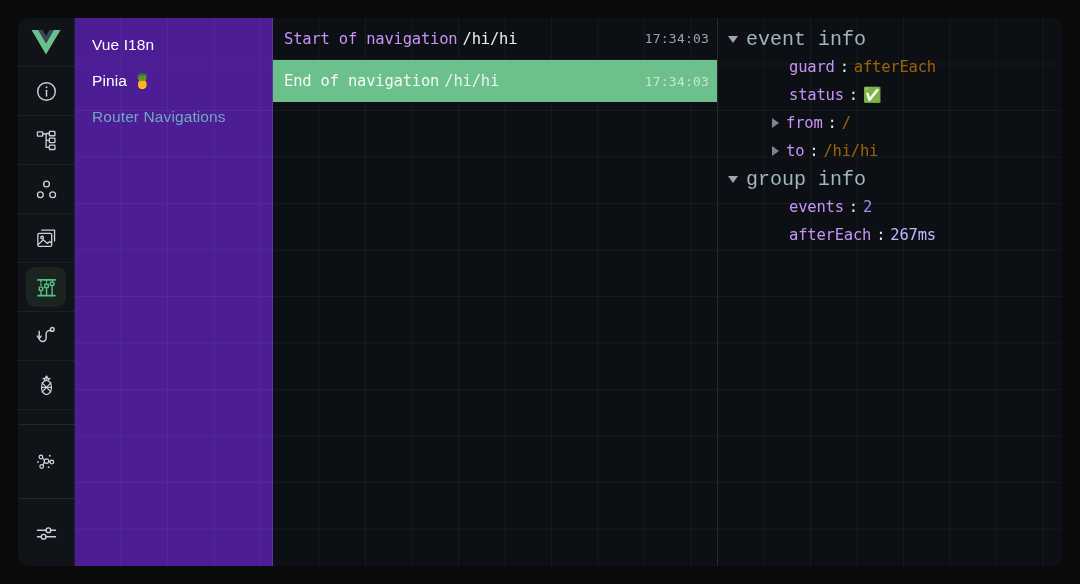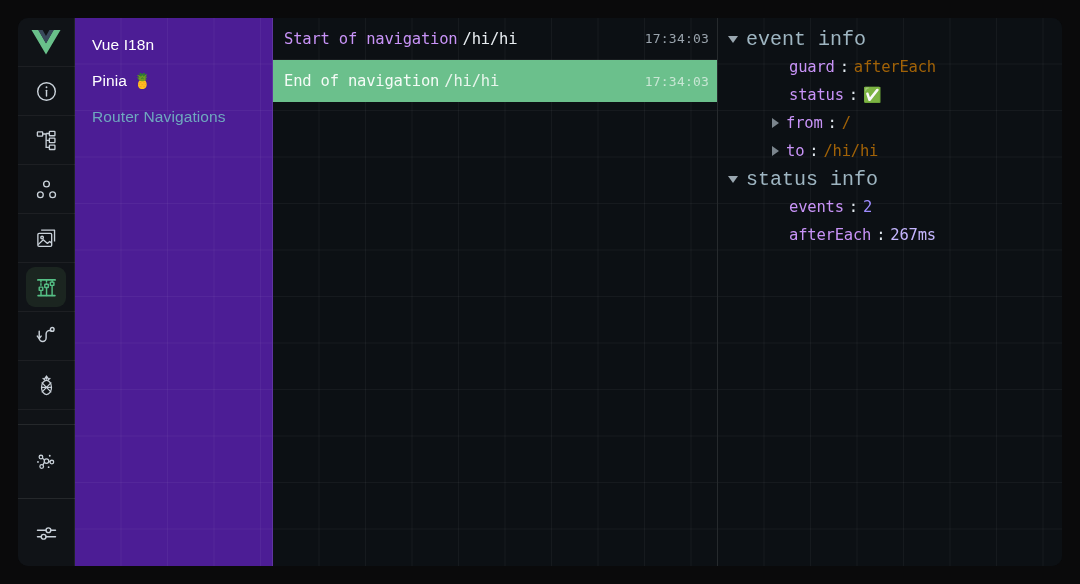--- a/index.html
+++ b/index.html
@@ -370,21 +370,21 @@
 
       <div class="insp-field expandable">
         <span class="tri tri-right"></span>
         <span class="insp-key">to</span>
         <span class="insp-colon">:</span>
         <span class="insp-val">/hi/hi</span>
       </div>
 
       <div class="insp-group-head">
         <span class="tri tri-down"></span>
-        <span>status info</span>
+        <span>group info</span>
       </div>
 
       <div class="insp-field">
         <span class="insp-key">events</span>
         <span class="insp-colon">:</span>
         <span class="insp-val num">2</span>
       </div>
 
       <div class="insp-field">
         <span class="insp-key">afterEach</span>

